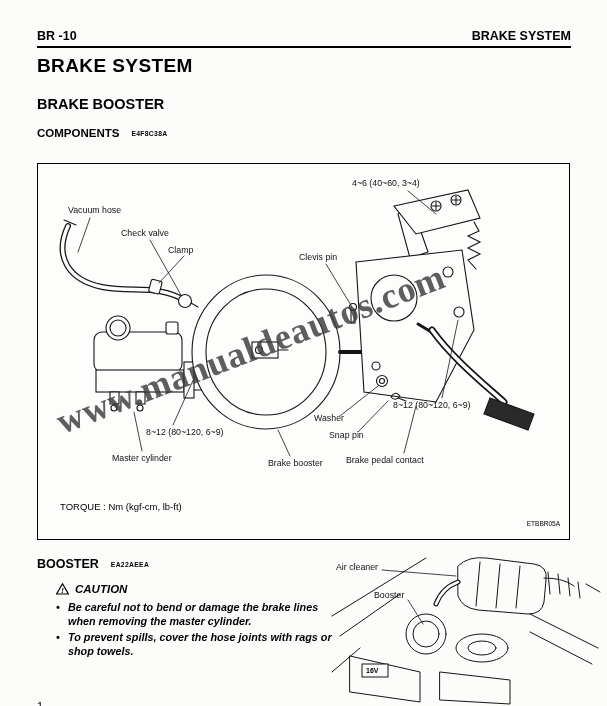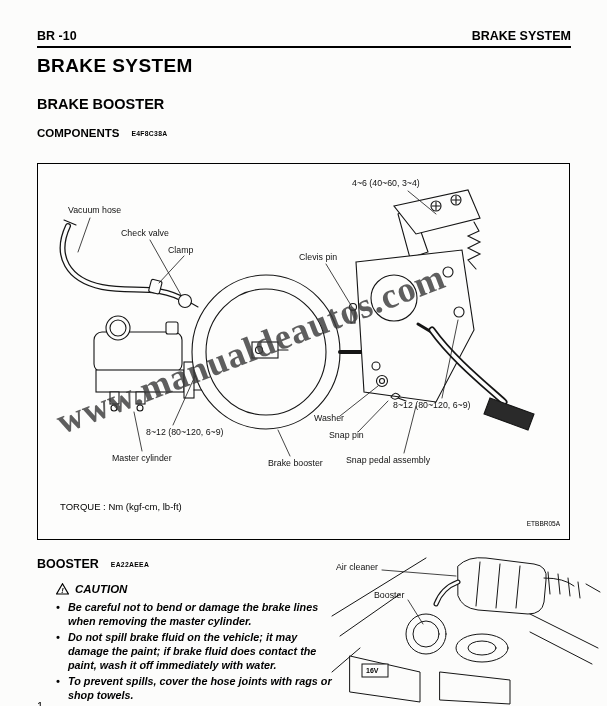--- a/index.html
+++ b/index.html
@@ -169,42 +169,41 @@
     <span class="fl" style="left:30px;  top:41px">Vacuum hose</span>
     <span class="fl" style="left:83px;  top:64px">Check valve</span>
     <span class="fl" style="left:130px; top:81px">Clamp</span>
     <span class="fl" style="left:261px; top:88px">Clevis pin</span>
     <span class="fl" style="left:276px; top:249px">Washer</span>
     <span class="fl" style="left:355px; top:236px">8~12 (80~120, 6~9)</span>
     <span class="fl" style="left:291px; top:266px">Snap pin</span>
     <span class="fl" style="left:108px; top:263px">8~12 (80~120, 6~9)</span>
     <span class="fl" style="left:74px;  top:289px">Master cylinder</span>
     <span class="fl" style="left:230px; top:294px">Brake booster</span>
-    <span class="fl" style="left:308px; top:291px">Snap pedal assembly</span>
+    <span class="fl" style="left:308px; top:291px">Brake pedal contact</span>
 
     <div class="torque-note">TORQUE : Nm (kgf-cm, lb-ft)</div>
     <div class="fig-code">ETBBR05A</div>
     <div class="watermark">www.manualdeautos.com</div>
   </div>
 
   <div class="removal-head">
     <span>BOOSTER</span><span class="code">EA22AEEA</span>
   </div>
 
   <div class="caution">
     <div class="caution-head">
       <svg width="13" height="12" viewBox="0 0 13 12">
         <path d="M6.5 0.8 L12.4 11 L0.6 11 Z" fill="none" stroke="#000" stroke-width="1.2"></path>
         <text x="6.5" y="9.8" font-size="7.5" text-anchor="middle" font-weight="bold" font-family="Liberation Sans, sans-serif">!</text>
       </svg>
       <span>CAUTION</span>
     </div>
     <ul class="caution-list">
       <li>Be careful not to bend or damage the brake lines when removing the master cylinder.</li>
-      <li>Do not spill brake fluid on the vehicle; it may damage the paint; if brake fluid does contact the paint, wash it off immediately with water.</li>
       <li>To prevent spills, cover the hose joints with rags or shop towels.</li>
     </ul>
   </div>
 
   <div class="figure2">
     <svg viewBox="0 0 276 154" width="276" height="154">
       <g fill="none" stroke="#151515" stroke-width="1" stroke-linecap="round">
         <g>
           <path d="M2,64 L96,6"></path>
           <path d="M10,84 L70,42"></path>

